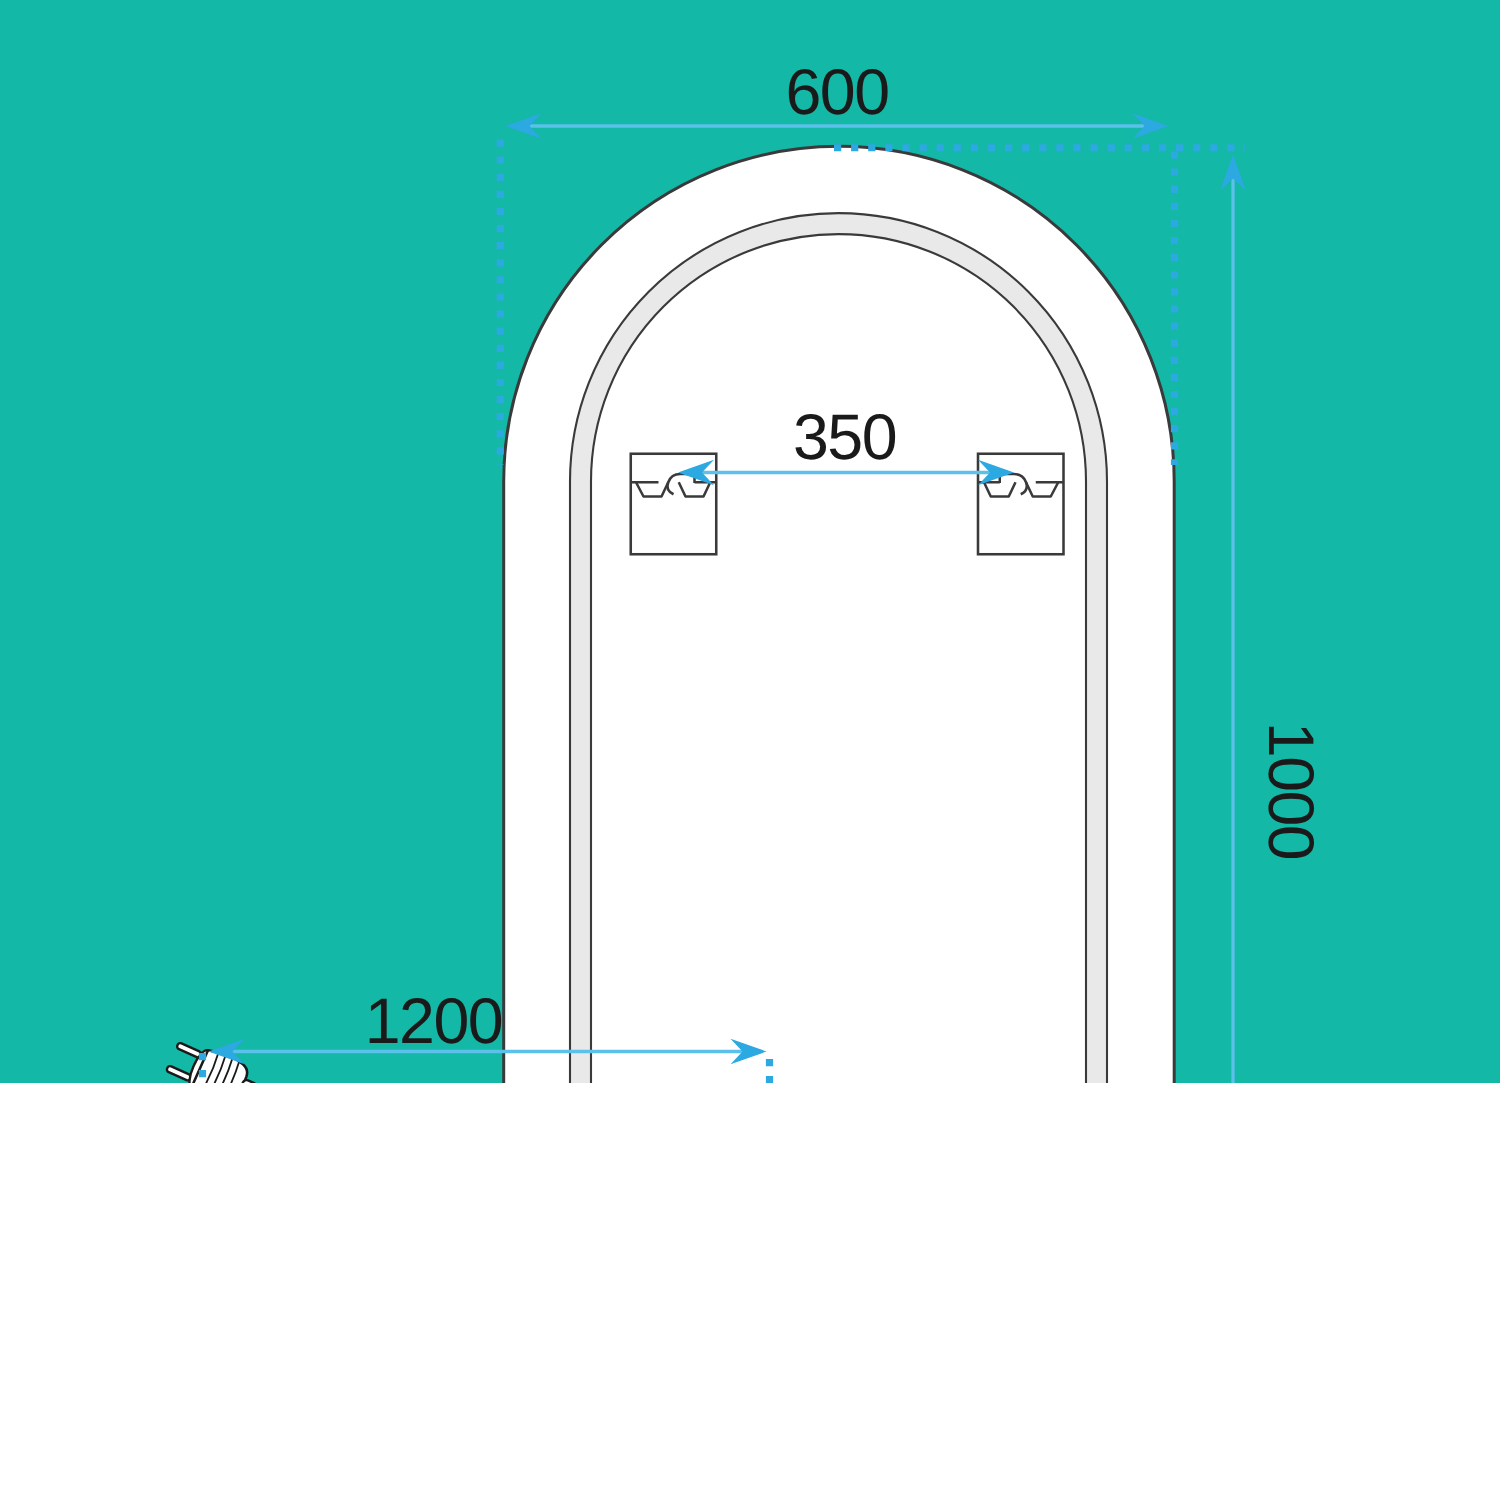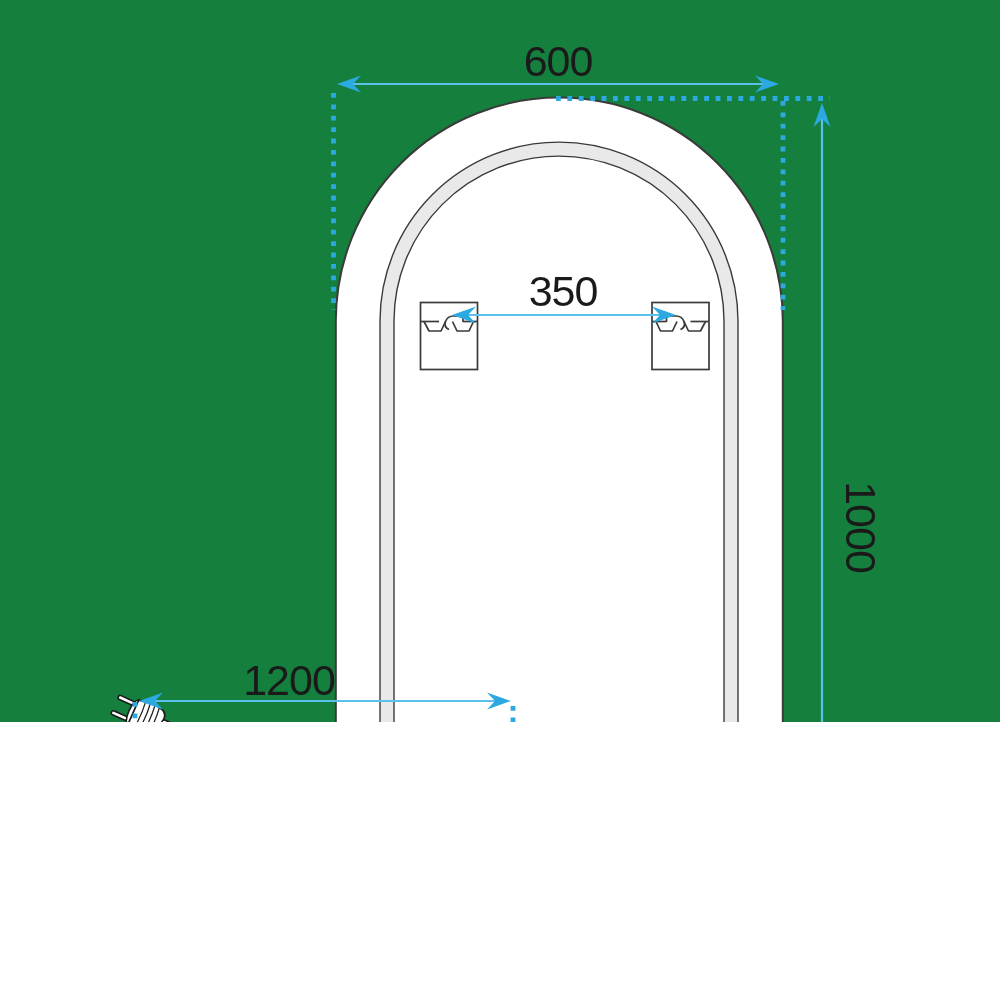--- a/index.html
+++ b/index.html
@@ -1,19 +1,19 @@
 <!DOCTYPE html>
 <html><head>
 <meta charset="utf-8">
 <style>
   html,body{margin:0;padding:0;background:#ffffff;}
   .canvas{
     position:relative;
     width:1000px;height:722px;
-    background:#15803d;
+    background:#14b8a6;
     overflow:hidden;
     font-family:"Liberation Sans", sans-serif;
   }
   svg{display:block;width:1000px;height:1000px;}
   .dim-text{
     font-family:"Liberation Sans", sans-serif;
     font-size:43px;
     letter-spacing:-1px;
     fill:#1a1a1a;
   }

